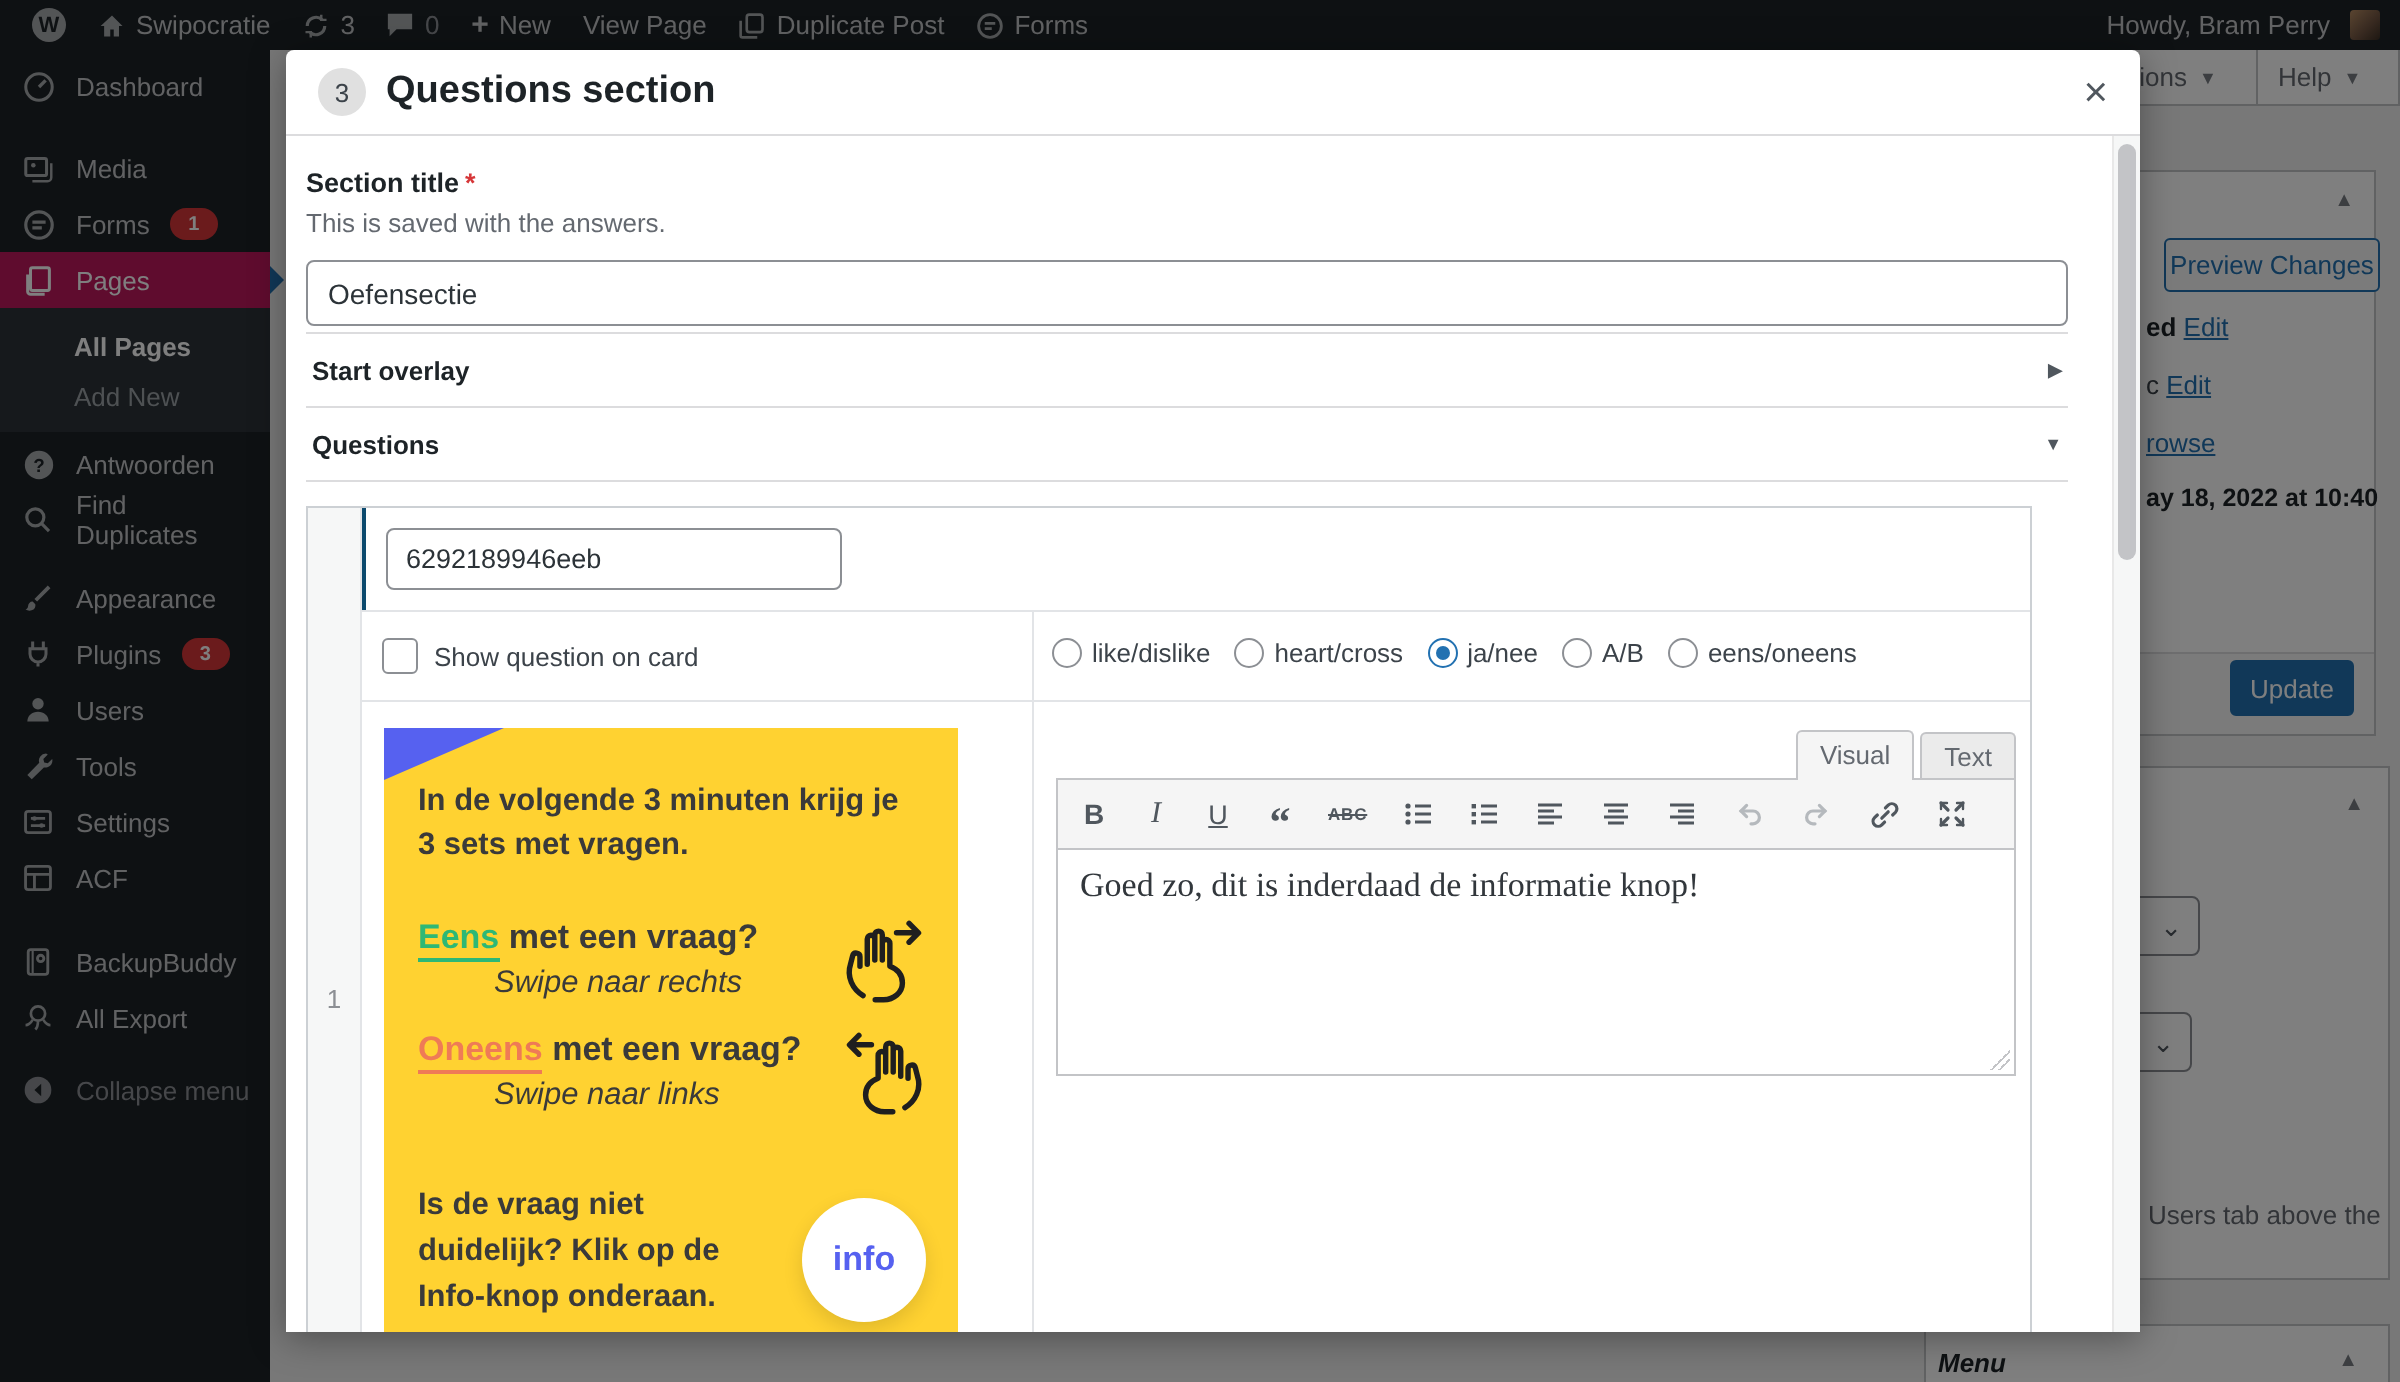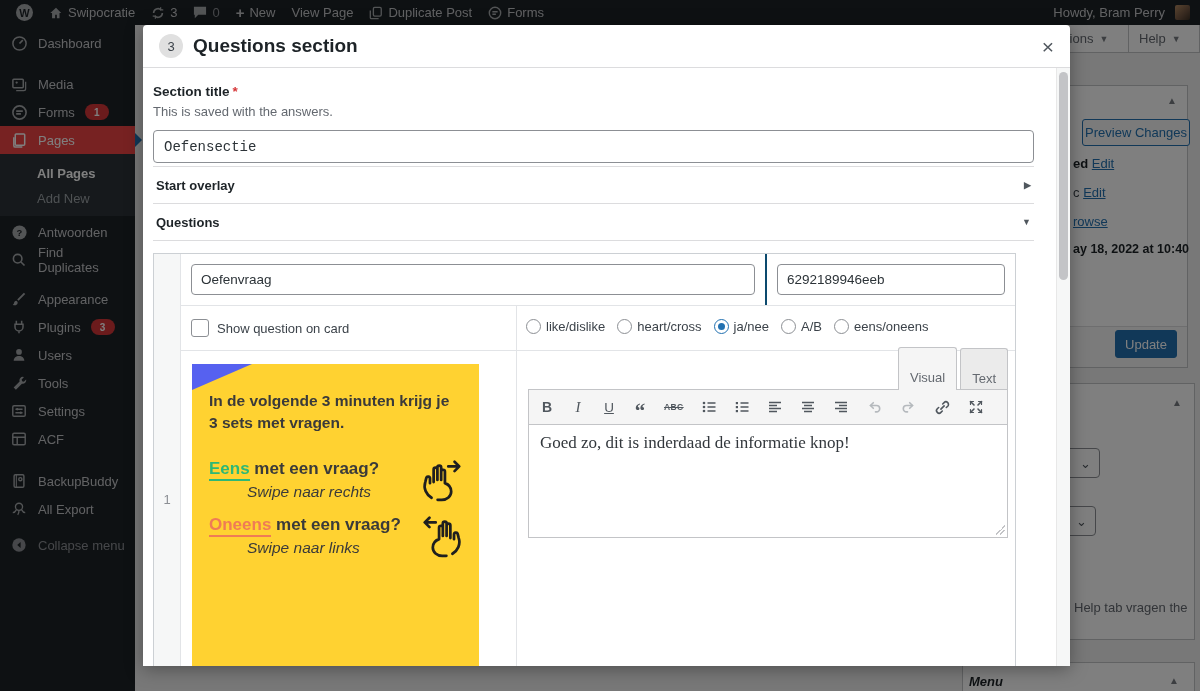--- a/index.html
+++ b/index.html
@@ -20,21 +20,21 @@
     background:linear-gradient(135deg,#b58a62,#6e5340 60%,#3c2f24);}
 
   
   .sidebar{position:absolute;top:25px;left:0;width:135px;bottom:0;background:#1d2327;
     color:#c3c4c7;font-size:13px;z-index:2;padding-top:4px;}
   .mi{display:flex;align-items:center;gap:10px;padding:0 10px;height:28px;cursor:pointer;}
   .mi .ic{width:18px;height:18px;display:flex;align-items:center;justify-content:center;flex:none;}
   .mi .ic svg{display:block;}
   .badge{background:#d63638;color:#fff;border-radius:9px;font-size:10px;min-width:16px;height:16px;
     display:inline-flex;align-items:center;justify-content:center;padding:0 4px;font-weight:bold;}
-  .mi.active{background:#ef4444;color:#fff;position:relative;}
+  .mi.active{background:#be185d;color:#fff;position:relative;}
   .mi.active::after{content:'';position:absolute;right:-14px;top:50%;margin-top:-7px;
     border:7px solid transparent;border-left-color:#2271b1;}
   .submenu{background:#2c3338;padding:7px 0 5px;}
   .sub{padding:5px 10px 5px 37px;color:#9ca2a7;cursor:pointer;}
   .sub.current{color:#fff;font-weight:bold;}
   .gap13{height:13px;}.gap2{height:2px;}.gap11{height:11px;}.gap14{height:14px;}.gap8{height:8px;}
 
   
   .so-tab{position:absolute;top:25px;height:27px;background:#fff;border:1px solid #c3c4c7;border-top:none;
     color:#646970;font-size:13px;display:flex;align-items:center;gap:6px;padding:0 10px;z-index:1;}
@@ -65,21 +65,21 @@
   .m-head{height:42px;display:flex;align-items:center;padding:0 16px;border-bottom:1px solid #dcdcde;}
   .m-badge{width:24px;height:24px;border-radius:50%;background:#e0e0e0;color:#3c434a;font-size:13px;
     display:flex;align-items:center;justify-content:center;flex:none;}
   .m-title{font-size:19px;font-weight:bold;color:#1d2327;margin-left:10px;}
   .m-close{margin-left:auto;font-size:21px;color:#50575e;cursor:pointer;line-height:1;}
   .m-body{padding:16px 36px 0 10px;}
   .f-label{font-size:13.5px;font-weight:bold;color:#1d2327;}
   .req{color:#d63638;margin-left:3px;}
   .f-help{font-size:13px;color:#646970;margin-top:5px;}
   .f-input{margin-top:11px;width:100%;height:33px;border:1px solid #8c8f94;border-radius:4px;
-    font-size:14px;padding:0 10px;box-sizing:border-box;color:#2c3338;font-family:Liberation Mono, monospace;}
+    font-size:14px;padding:0 10px;box-sizing:border-box;color:#2c3338;font-family:Liberation Sans, sans-serif;}
   .acc{margin-top:3px;}
   .acc-row{height:36px;display:flex;align-items:center;justify-content:space-between;
     border-top:1px solid #dcdcde;font-size:13px;font-weight:bold;color:#1d2327;cursor:pointer;padding:0 3px;}
   .acc-row:last-child{border-bottom:1px solid #dcdcde;}
   .acc-arrow{font-size:9px;color:#50575e;}
 
   .q-table{margin-top:12px;display:flex;border:1px solid #ccd0d4;width:863px;box-sizing:border-box;}
   .q-num{width:26px;background:#f6f7f7;border-right:1px solid #e2e4e7;color:#8c8f94;font-size:13px;
     display:flex;align-items:center;justify-content:center;flex:none;}
   .q-main{flex:1;min-width:0;}
@@ -121,21 +121,21 @@
   .card-info{position:relative;margin-top:34px;}
   .ci-text{font-weight:bold;font-size:15.5px;line-height:1.5;width:178px;}
   .info-circle{position:absolute;right:2px;top:8px;width:62px;height:62px;border-radius:50%;background:#fff;
     box-shadow:0 4px 10px rgba(0,0,0,.12);display:flex;align-items:center;justify-content:center;
     color:#5661f0;font-weight:bold;font-size:17px;cursor:pointer;}
 
   
   .editor{width:480px;}
   .ed-tabs{display:flex;justify-content:flex-end;gap:3px;height:26px;align-items:flex-end;}
   .ed-tab{border:1px solid #c3c4c7;border-bottom:none;background:#ebebeb;border-radius:3px 3px 0 0;
-    font-size:13px;color:#646970;padding:22px 11px 3px;cursor:pointer;}
+    font-size:13px;color:#646970;padding:4px 11px 3px;cursor:pointer;}
   .ed-tab.active{background:#f5f5f5;margin-bottom:-1px;padding-bottom:5px;position:relative;z-index:2;}
   .ed-toolbar{border:1px solid #c3c4c7;background:#f5f5f5;height:34px;display:flex;align-items:center;
     padding:0 11px;gap:17px;color:#50575e;}
   .tb{display:flex;align-items:center;justify-content:center;cursor:pointer;min-width:14px;}
   .tb-b{font-weight:bold;font-size:14px;}
   .tb-i{font-style:italic;font-family:"Liberation Serif",serif;font-size:15px;}
   .tb-u{text-decoration:underline;font-size:13.5px;}
   .tb-q{font-family:"Liberation Serif",serif;font-size:21px;font-weight:bold;line-height:.4;margin-top:8px;}
   .tb-s{font-size:8.5px;letter-spacing:.4px;text-decoration:line-through;font-weight:bold;}
   .tb svg{display:block;}
@@ -396,21 +396,21 @@
   </div>
 
   <div class="metabox" style="left:1030px;top:383px;width:165px;height:257px;">
     <span class="mb-caret" style="right:12px;top:13px;">▲</span>
     <div class="bg-select" style="left:-2px;top:64px;width:71px;">
       <span style="font-size:13px;">⌄</span>
     </div>
     <div class="bg-select" style="left:-2px;top:122px;width:67px;">
       <span style="font-size:13px;">⌄</span>
     </div>
-    <div class="acf-help" style="left:43px;top:216px;">Help tab vragen the</div>
+    <div class="acf-help" style="left:43px;top:216px;">Users tab above the</div>
   </div>
 
   <div class="metabox" style="left:962px;top:662px;width:233px;height:40px;">
     <div class="menu-title" style="left:6px;top:11px;font-style:italic;">Menu</div>
     <span class="mb-caret" style="right:15px;top:12px;">▲</span>
   </div>
 
   <div class="overlay"></div>
 
   <div class="modal">
@@ -434,23 +434,20 @@
         <div class="acc-row">
           <span>Questions</span>
           <span class="acc-arrow">▼</span>
         </div>
       </div>
 
       <div class="q-table">
         <div class="q-num">1</div>
         <div class="q-main">
           <div class="q-row1">
-            <div class="q-cell-a">
-              <input class="q-input" type="text" value="Oefenvraag" style="">
-            </div>
             <div class="q-cell-b">
               <input class="q-input" type="text" value="6292189946eeb" style="">
             </div>
           </div>
           <div class="q-row2">
             <div class="q-left">
               <div class="cb-wrap">
                 <span class="checkbox"></span>
                 <span>Show question on card</span>
               </div>
@@ -504,20 +501,24 @@
                       <span class="oneens">Oneens</span><span> met een vraag?</span>
                     </div>
                     <div class="cg-sub">Swipe naar links</div>
                     <span class="cg-hand" style="transform:scaleX(-1);">
                       <svg width="46" height="46" viewBox="0 0 44 44" fill="none" stroke="#1f1f1f" stroke-width="2.6" stroke-linecap="round" stroke-linejoin="round">
                         <path d="M28 9h10M34 4.5l4.5 4.5L34 13.5"></path>
                         <path d="M12 39c-5-3-8-9-6-15l1-4c.5-2 3.5-1.6 3.5.4V25M14 24V12c0-2.4 3.6-2.4 3.6 0v10M17.6 22V10c0-2.4 3.6-2.4 3.6 0v12M21.2 22v-8c0-2.4 3.6-2.4 3.6 0v11c4 1.5 6 4.5 6 8 0 4.5-4 8-9 8h-4"></path>
                       </svg>
                     </span>
                   </div>
+                  <div class="card-info">
+                    <div class="ci-text">Is de vraag niet duidelijk? Klik op de Info-knop onderaan.</div>
+                    <div class="info-circle">info</div>
+                  </div>
 
                 </div>
               </div>
             </div>
             <div class="q-right">
 
               <div class="editor">
                 <div class="ed-tabs">
                   <span class="ed-tab active">Visual</span>
                   <span class="ed-tab">Text</span>

